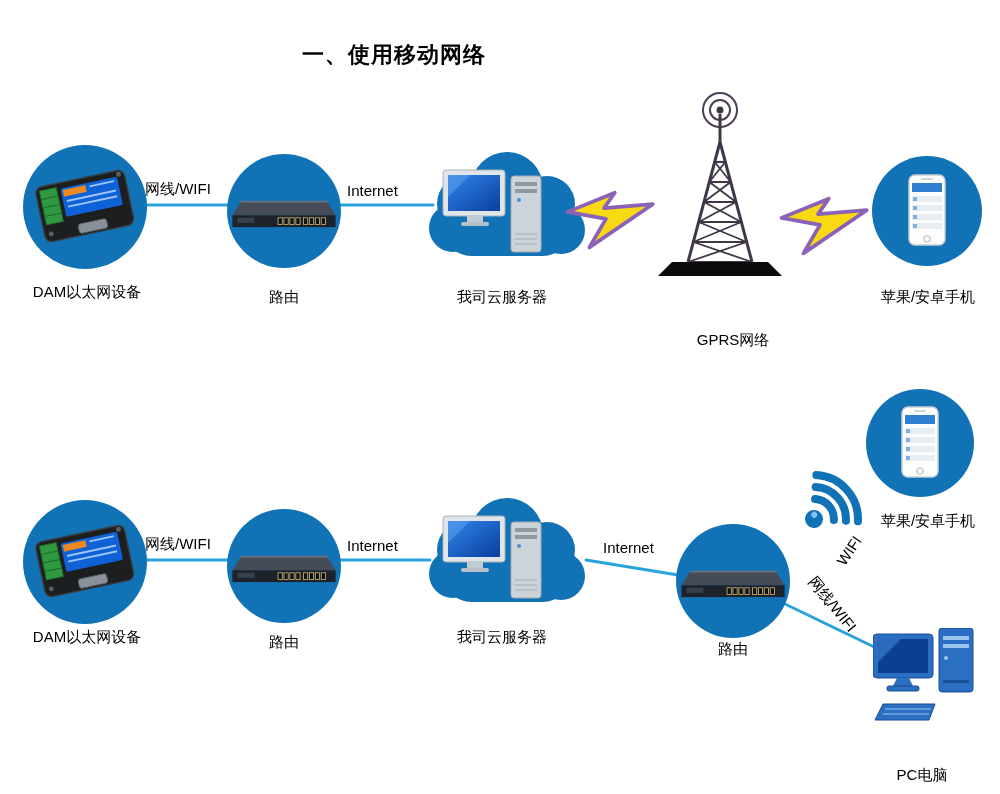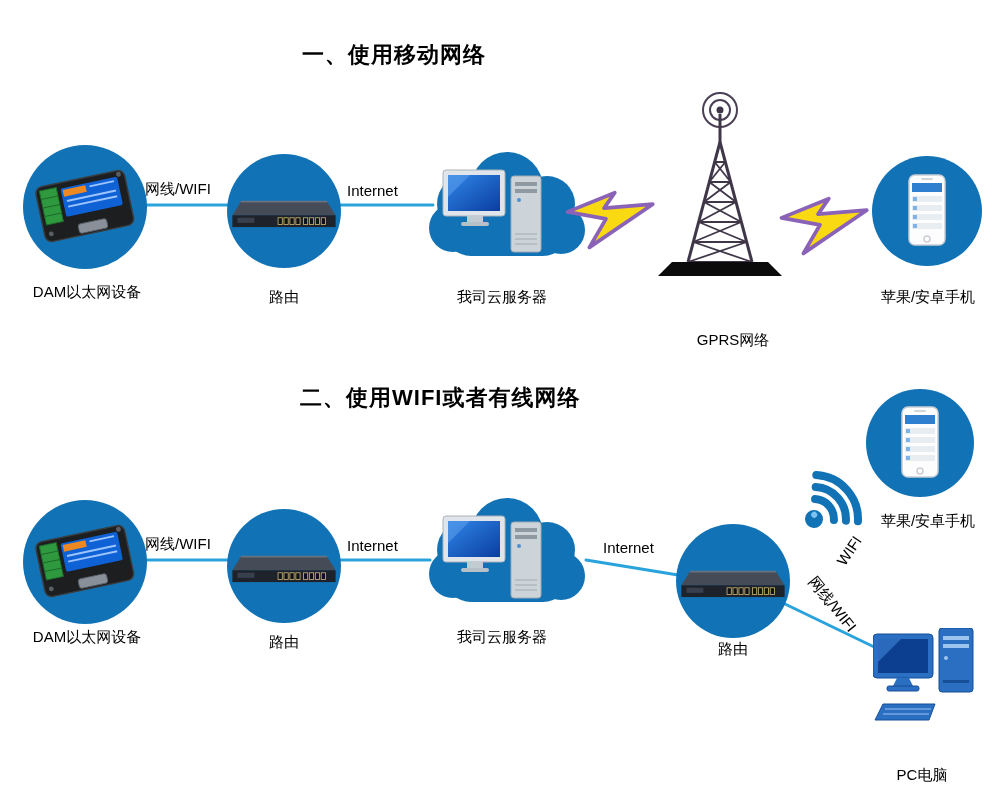--- a/index.html
+++ b/index.html
@@ -176,21 +176,20 @@
       <rect x="8" y="33" width="4" height="4" fill="#7fb3e8"></rect>
       <rect x="7" y="41" width="30" height="6" fill="#e8edf2"></rect>
       <rect x="8" y="42" width="4" height="4" fill="#7fb3e8"></rect>
       <rect x="7" y="50" width="30" height="6" fill="#e8edf2"></rect>
       <rect x="8" y="51" width="4" height="4" fill="#7fb3e8"></rect>
       <circle cx="22" cy="66" r="3" fill="none" stroke="#c9ced4" stroke-width="1.5"></circle>
     </svg>
   </div>
   <div class="lbl" style="left:858px;top:288px;width:140px;">苹果/安卓手机</div>
 
-  <div class="title" style="left:300px;top:383px;">二、使用WIFI或者有线网络</div>
 
   <div class="circle" style="left:23px;top:500px;width:124px;height:124px;">
     <svg class="node-svg" width="106" height="82" viewBox="0 0 110 84">
       <g transform="rotate(-12 55 42)">
         <rect x="8" y="12" width="94" height="58" rx="7" fill="#1c1e20" stroke="#3a3d40" stroke-width="1.5"></rect>
         <rect x="12" y="16" width="18" height="36" fill="#2f9940" stroke="#1c6b2a"></rect>
         <line x1="12" y1="25" x2="30" y2="25" stroke="#1c6b2a"></line>
         <line x1="12" y1="34" x2="30" y2="34" stroke="#1c6b2a"></line>
         <line x1="12" y1="43" x2="30" y2="43" stroke="#1c6b2a"></line>
         <rect x="34" y="18" width="60" height="30" rx="2" fill="#0f62d6"></rect>

